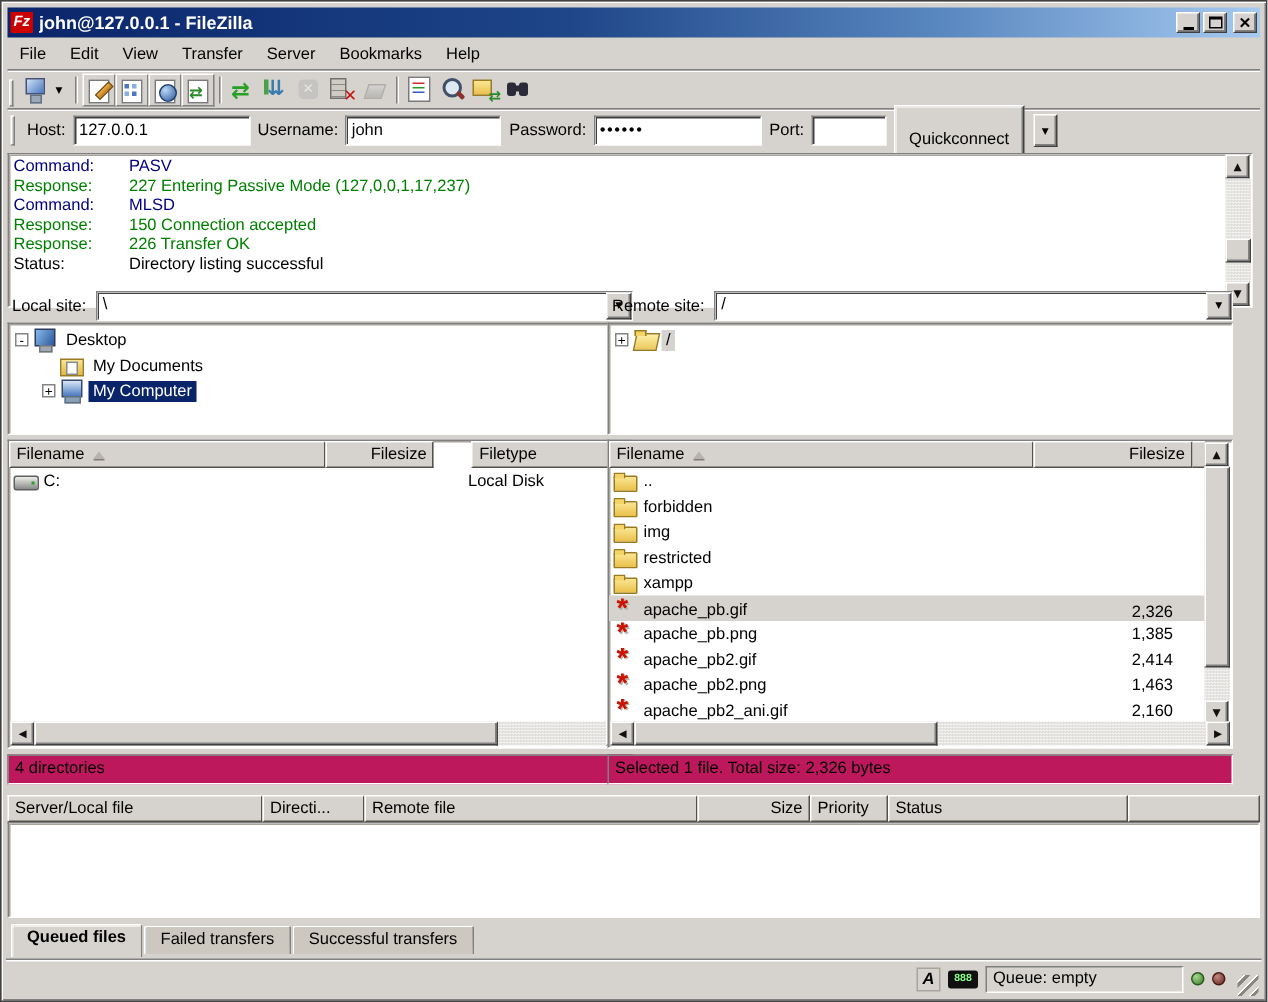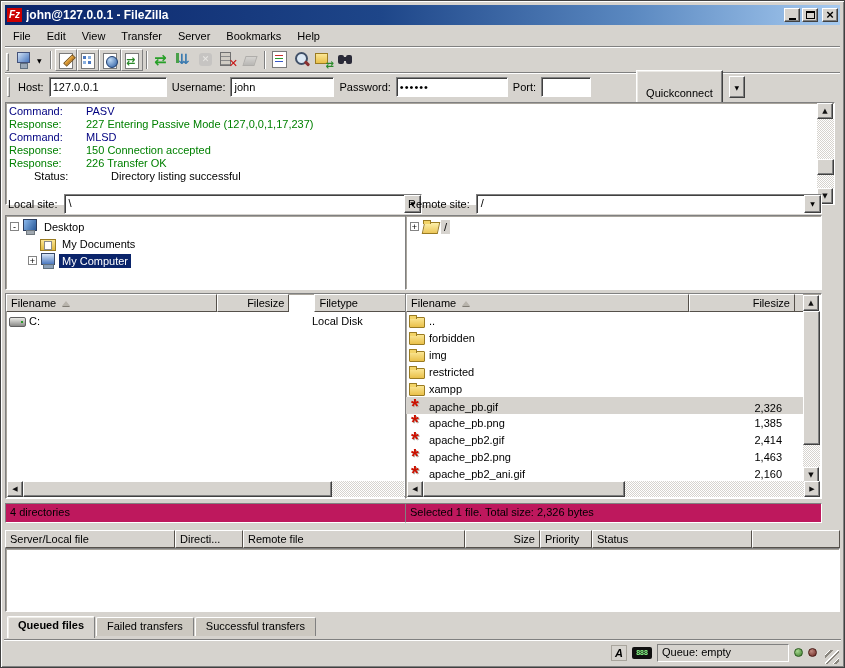--- a/index.html
+++ b/index.html
@@ -84,34 +84,34 @@
   
   .quickbar { position:absolute; left:4px; top:71px; right:4px; height:28px;
     border-top:1px solid #808080; box-shadow:inset 0 1px 0 #fff;
     display:flex; align-items:center; gap:5px; padding:1px 2px 0 2px; }
   .qgrip { width:3px; height:20px; border:1px solid; border-color:#fff #808080 #808080 #fff; margin-right:3px; flex:0 0 auto; }
   .qlabel { white-space:nowrap; }
   .field { height:20px; background:#fff; border:1px solid; border-color:#808080 #fff #fff #808080;
     box-shadow:inset 1px 1px 0 #404040; font:11px "Liberation Sans",sans-serif; padding:0 3px; }
   .f-host { width:118px; } .f-user { width:104px; } .f-pass { width:112px; letter-spacing:1px; } .f-port { width:50px; }
   .qbtn { height:22px; padding:16px 9px; background:#d6d3ce; border:1px solid; border-color:#fff #404040 #404040 #fff;
-    box-shadow:inset -1px -1px 0 #808080, inset 1px 1px 0 #eceae6; font:11px "Liberation Sans",sans-serif;margin-left:40px; }
+    box-shadow:inset -1px -1px 0 #808080, inset 1px 1px 0 #eceae6; font:11px "Liberation Sans",sans-serif; }
   .qarrow { width:16px; height:22px; background:#d6d3ce; border:1px solid; border-color:#fff #404040 #404040 #fff;
     box-shadow:inset -1px -1px 0 #808080; display:grid; place-items:center; margin-left:1px; }
   .qarrow::before { content:"▼"; font-family:"DejaVu Sans",sans-serif; font-size:6px; }
 
   
   .logpanel { position:absolute; left:4px; top:101px; right:9px; height:103px; background:#fff;
     border:1px solid; border-color:#808080 #fff #fff #808080; box-shadow:inset 1px 1px 0 #a8a49c; display:flex; }
   .loglines { flex:1; overflow:hidden; padding:2px 0 0 3px; }
   .logline { height:13px; line-height:13px; white-space:nowrap; }
   .logline .llabel { display:inline-block; width:77px; }
   .logline.command { color:#000080; }
   .logline.response { color:#008000; }
-  .logline.status { color:#000;margin-left:25px; }
+  .logline.status { color:#000; }
 
   
   .vscroll { width:17px; display:flex; flex-direction:column; flex:0 0 auto; }
   .hscroll { height:16px; display:flex; }
   .sbtn { width:16px; height:16px; flex:0 0 auto; background:#d6d3ce; display:grid; place-items:center;
     border:1px solid; border-color:#fff #404040 #404040 #fff; box-shadow:inset -1px -1px 0 #808080; }
   .sbtn.up::before { content:"▲"; } .sbtn.down::before { content:"▼"; }
   .sbtn.left::before { content:"◀"; } .sbtn.right::before { content:"▶"; }
   .sbtn::before { font-family:"DejaVu Sans",sans-serif; font-size:7px; color:#111; }
   .strack { position:relative; flex:1;

